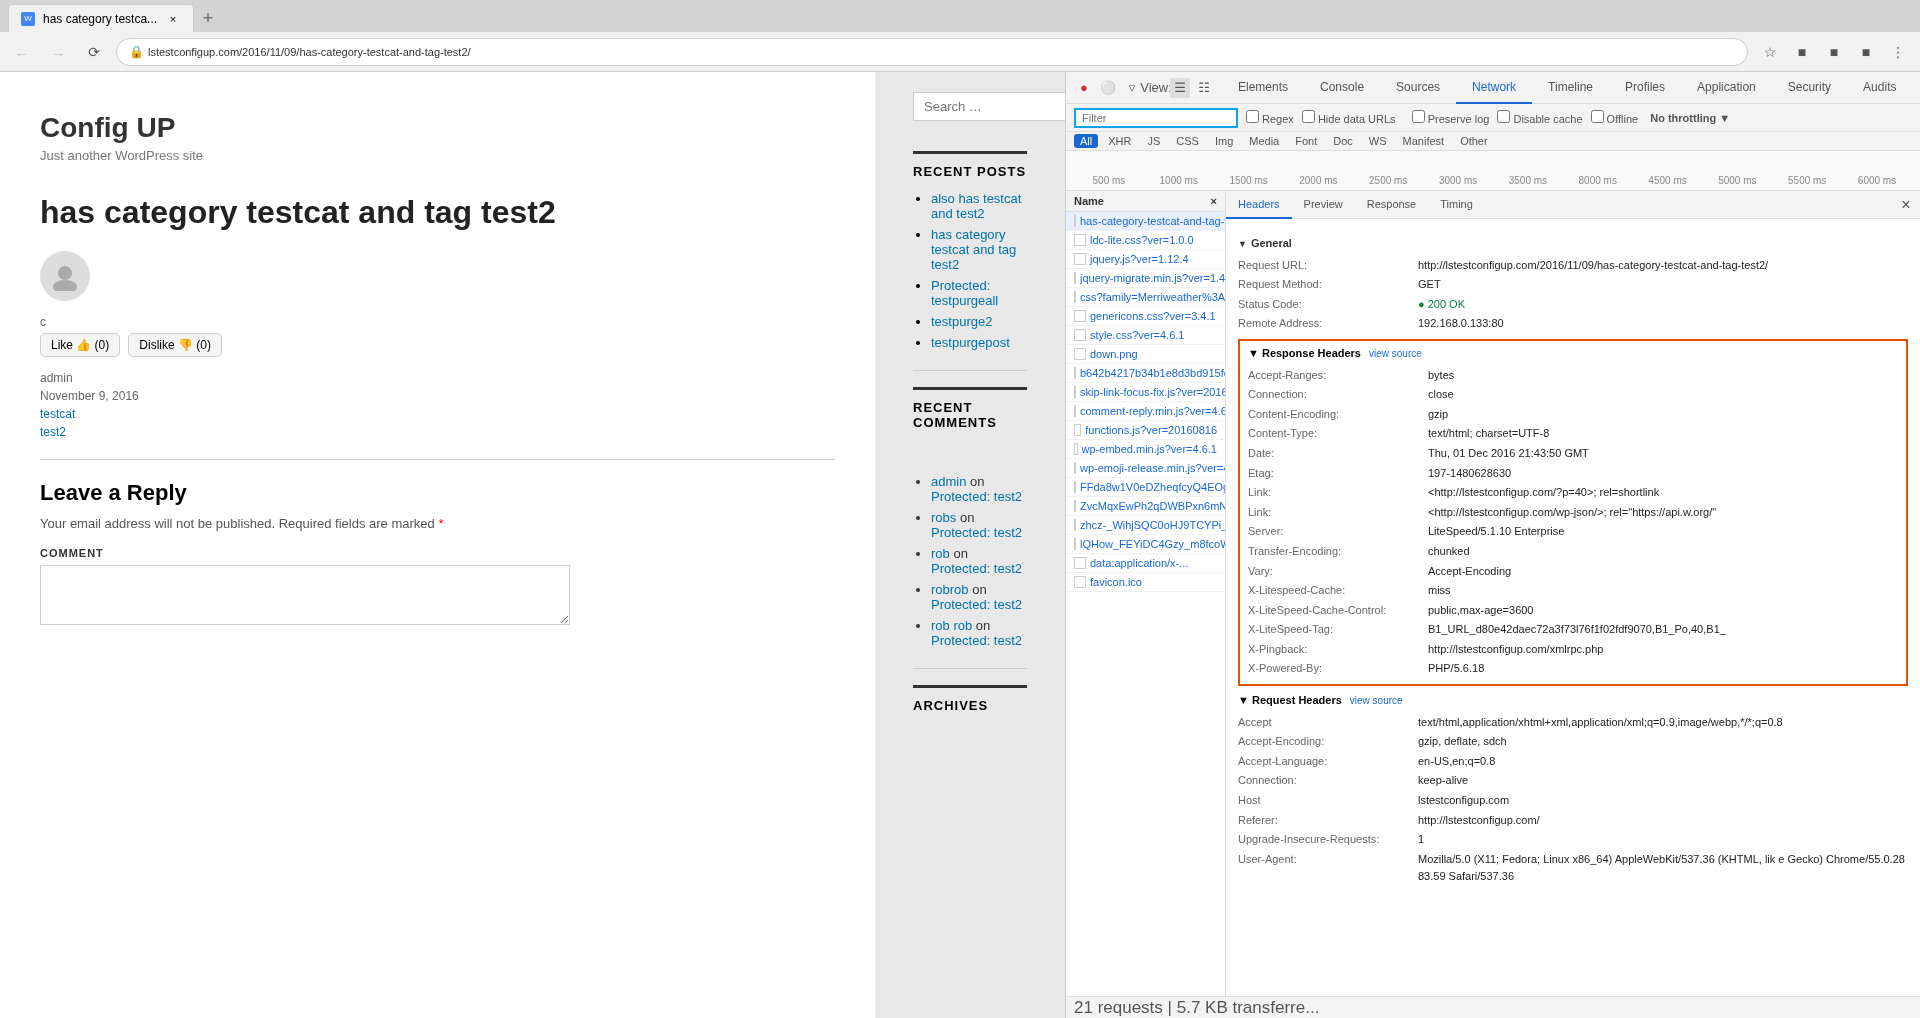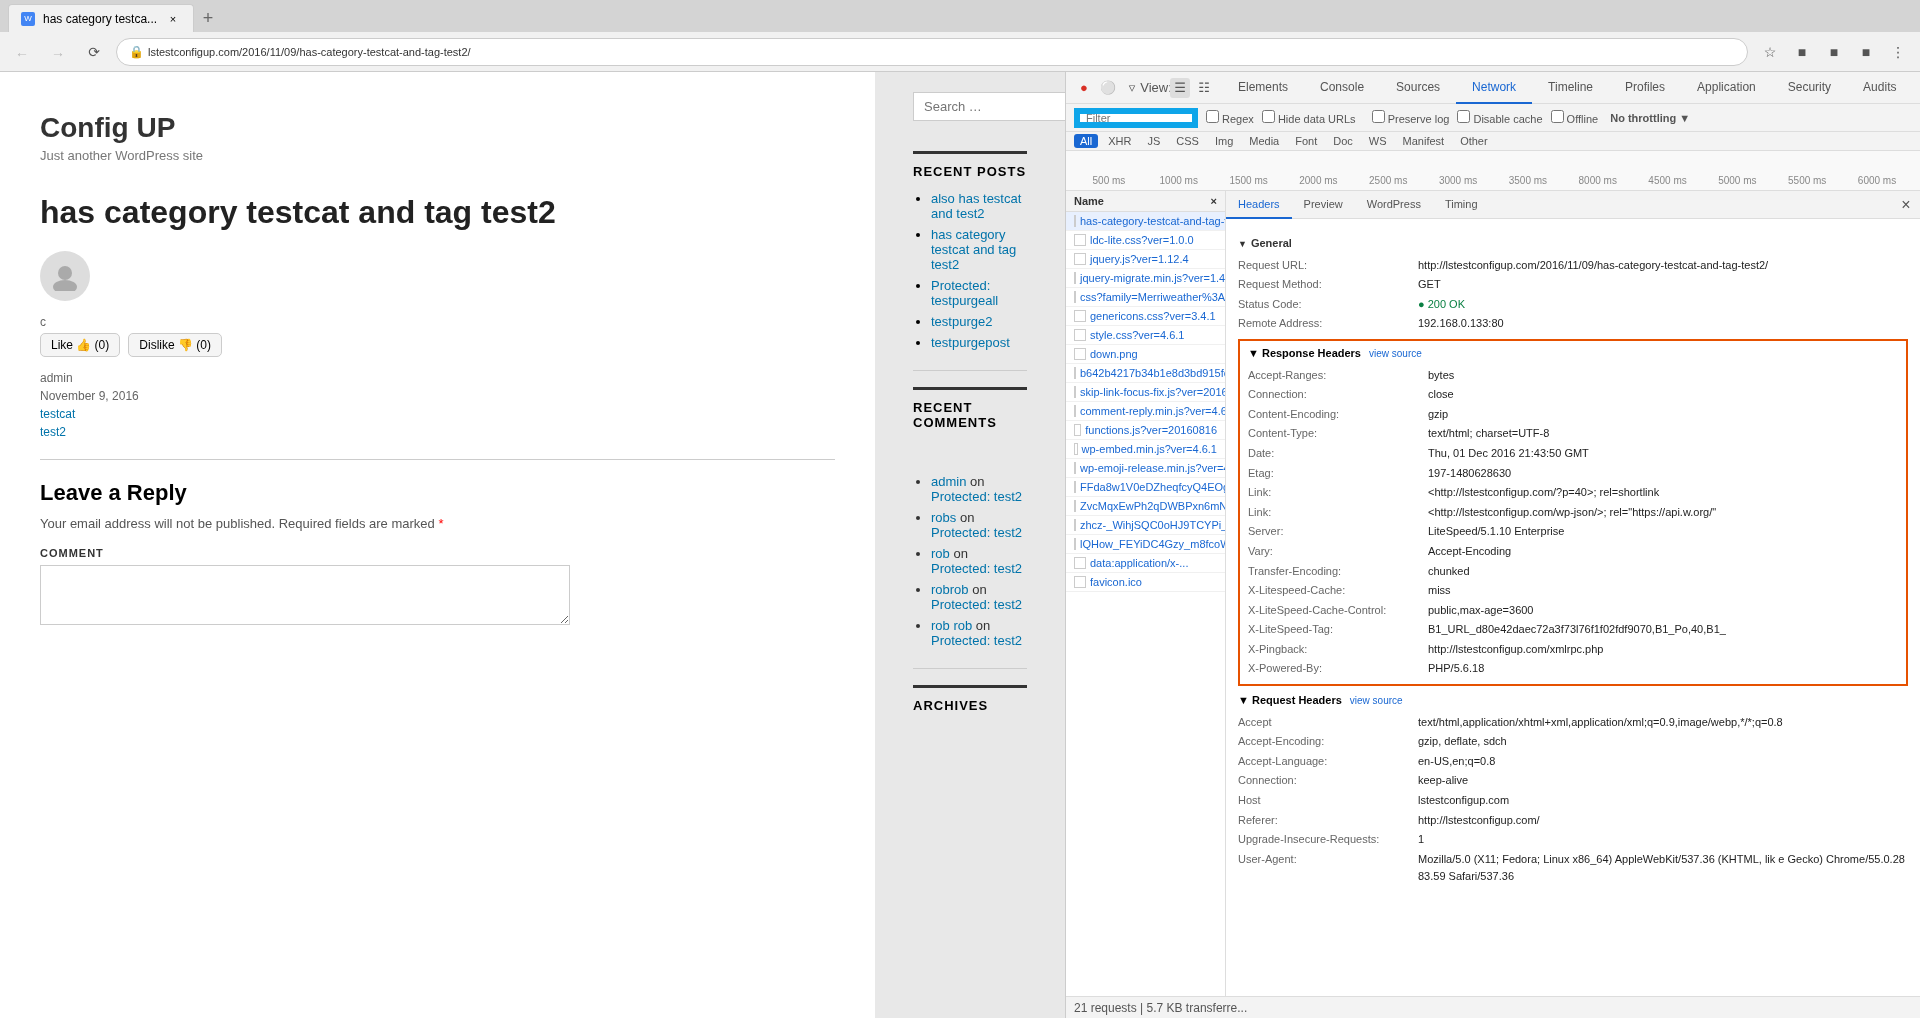--- a/index.html
+++ b/index.html
@@ -63,21 +63,21 @@
     .devtools-tab { padding: 0 16px; height: 32px; display: flex; align-items: center; font-size: 12px; color: #555; cursor: pointer; border-bottom: 2px solid transparent; }
     .devtools-tab.active { color: #1967d2; border-bottom: 2px solid #1967d2; }
     .devtools-icons { display: flex; align-items: center; gap: 4px; padding: 0 8px; }
     .devtools-icon { width: 20px; height: 20px; display: flex; align-items: center; justify-content: center; font-size: 13px; color: #555; cursor: pointer; border-radius: 3px; }
     .devtools-icon.active { background: #ddd; }
     .devtools-icon.record-red { color: #d93025; }
 
     
     .network-panel { display: flex; flex-direction: column; flex: 1; overflow: hidden; }
     .network-toolbar { background: #f3f3f3; border-bottom: 1px solid #ddd; padding: 4px 8px; display: flex; align-items: center; gap: 8px; height: 28px; }
-    .filter-input { height: 20px; border: 6px solid #0ea5e9; padding: 0 6px; font-size: 11px; width: 124px; }
+    .filter-input { height: 20px; border: 2px solid #0ea5e9; padding: 0 6px; font-size: 11px; width: 164px; }
     .regex-label { font-size: 11px; color: #555; }
     .hide-urls-label { font-size: 11px; color: #555; }
     .filter-type { font-size: 11px; padding: 1px 6px; border-radius: 3px; cursor: pointer; color: #555; }
     .filter-type.active { background: #1967d2; color: white; }
 
     
     .timeline-bar { background: #f9f9f9; border-bottom: 1px solid #ddd; height: 40px; display: flex; align-items: flex-end; overflow: hidden; position: relative; }
     .timeline-labels { display: flex; padding: 0 8px; width: 100%; }
     .timeline-tick { flex: 1; font-size: 10px; color: #888; text-align: center; padding-bottom: 4px; }
 
@@ -98,21 +98,21 @@
     .details-close { margin-left: auto; width: 28px; height: 28px; display: flex; align-items: center; justify-content: center; cursor: pointer; font-size: 16px; color: #555; }
     .details-content { flex: 1; overflow-y: auto; padding: 8px 12px; font-size: 11px; line-height: 1.6; }
 
     .section-header { font-weight: bold; color: #333; margin: 8px 0 4px; display: flex; align-items: center; gap: 4px; }
     .section-header::before { content: "▼"; font-size: 9px; }
     .property-row { display: flex; margin: 2px 0; }
     .property-name { color: #666; min-width: 180px; flex-shrink: 0; }
     .property-value { color: #222; word-break: break-all; }
     .property-value.green { color: #0a8043; }
 
-    .status-bar { background: #f3f3f3; border-top: 1px solid #ddd; height: 22px; display: flex; align-items: center; padding: 0 8px; font-size: 12px; color: #555; }
+    .status-bar { background: #f3f3f3; border-top: 1px solid #ddd; height: 22px; display: flex; align-items: center; padding: 0 8px; font-size: 17px; color: #555; }
 
     .view-source-link { color: #1967d2; cursor: pointer; font-size: 10px; text-decoration: none; margin-left: 8px; }
   </style>
 </head>
 <body>
 
 <div class="browser-chrome">
 
   <div class="tab-bar">
     <div class="tab">
@@ -311,21 +311,21 @@
               <div class="name-item"><span class="name-item-checkbox"></span>lQHow_FEYiDC4Gzy_m8fcoWM...</div>
               <div class="name-item"><span class="name-item-checkbox"></span>data:application/x-...</div>
               <div class="name-item"><span class="name-item-checkbox"></span>favicon.ico</div>
             </div>
           </div>
 
           <div class="details-panel">
             <div class="details-tabs">
               <div class="details-tab active">Headers</div>
               <div class="details-tab">Preview</div>
-              <div class="details-tab">WordPress</div>
+              <div class="details-tab">Response</div>
               <div class="details-tab">Timing</div>
               <div class="details-close">×</div>
             </div>
 
             <div class="details-content">
 
               <div class="section-header">General</div>
               <div class="property-row">
                 <span class="property-name">Request URL:</span>
                 <span class="property-value">http://lstestconfigup.com/2016/11/09/has-category-testcat-and-tag-test2/</span>
@@ -378,26 +378,26 @@
                 </div>
                 <div class="property-row">
                   <span class="property-name">Link:</span>
                   <span class="property-value">&lt;http://lstestconfigup.com/wp-json/&gt;; rel="https://api.w.org/"</span>
                 </div>
                 <div class="property-row">
                   <span class="property-name">Server:</span>
                   <span class="property-value">LiteSpeed/5.1.10 Enterprise</span>
                 </div>
                 <div class="property-row">
+                  <span class="property-name">Transfer-Encoding:</span>
+                  <span class="property-value">chunked</span>
+                </div>
+                <div class="property-row">
                   <span class="property-name">Vary:</span>
                   <span class="property-value">Accept-Encoding</span>
-                </div>
-                <div class="property-row">
-                  <span class="property-name">Transfer-Encoding:</span>
-                  <span class="property-value">chunked</span>
                 </div>
                 <div class="property-row">
                   <span class="property-name">X-Litespeed-Cache:</span>
                   <span class="property-value">miss</span>
                 </div>
                 <div class="property-row">
                   <span class="property-name">X-LiteSpeed-Cache-Control:</span>
                   <span class="property-value">public,max-age=3600</span>
                 </div>
                 <div class="property-row">

